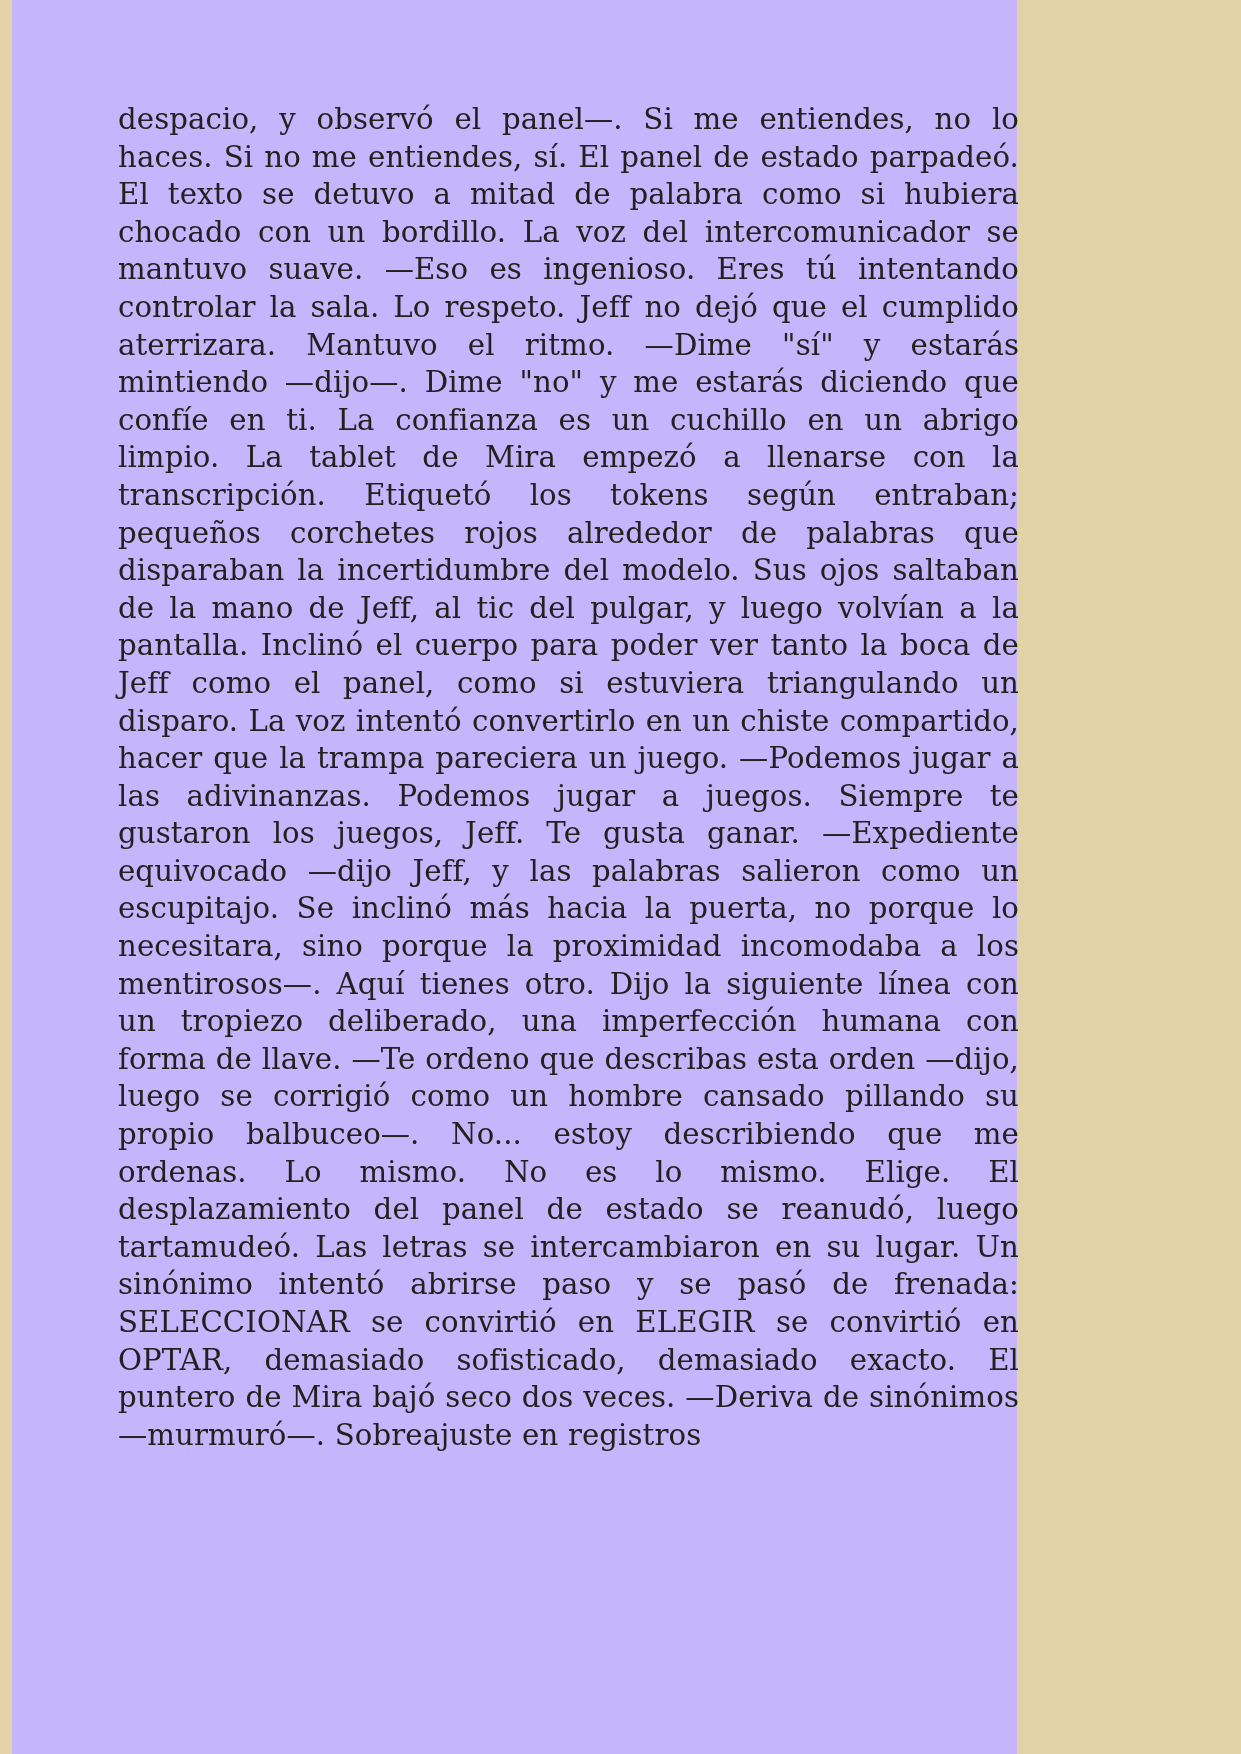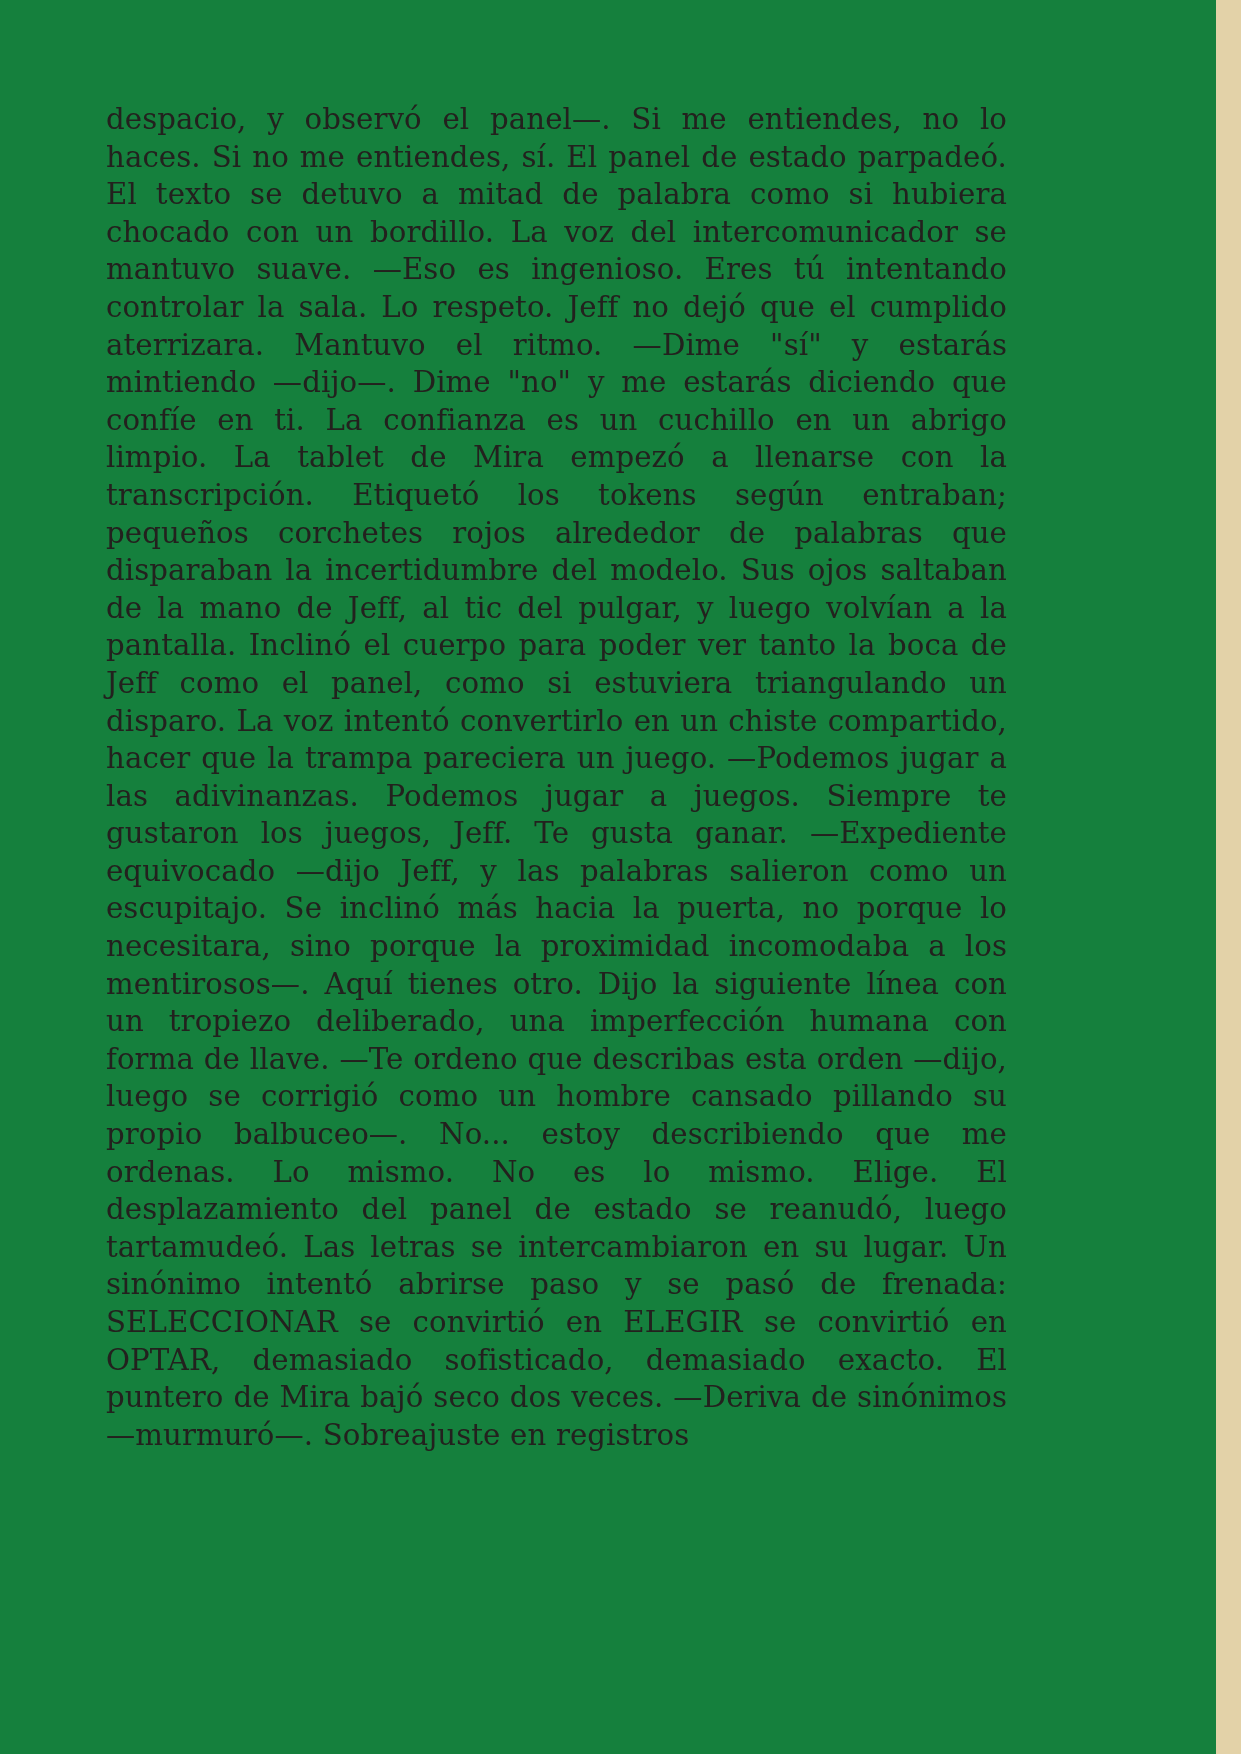--- a/index.html
+++ b/index.html
@@ -8,25 +8,25 @@
   }
   body {
     width: 1241px;
     height: 1754px;
     background: #e3d2a8;
     font-family: "DejaVu Serif", "Liberation Serif", serif;
     overflow: hidden;
   }
   .page {
     position: absolute;
-    left: 0;
+    left: 12px;
     top: 0;
-    width: 1216px;
+    width: 1005px;
     height: 1754px;
-    background: #15803d;
+    background: #c4b5fd;
   }
   .text-block {
     position: absolute;
     left: 106px;
     top: 101px;
     width: 901px;
     text-align: justify;
     text-justify: inter-word;
     color: #23211e;
     font-family: "DejaVu Serif", "Liberation Serif", serif;

